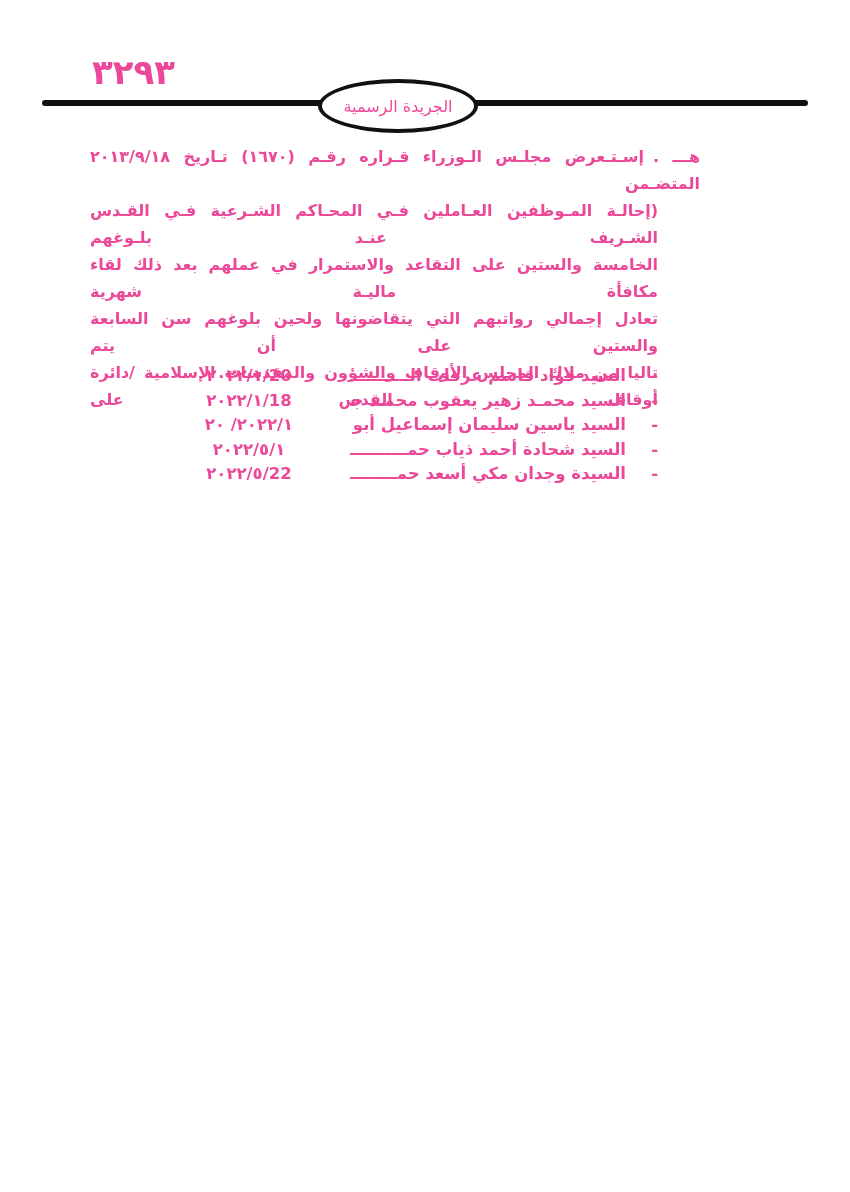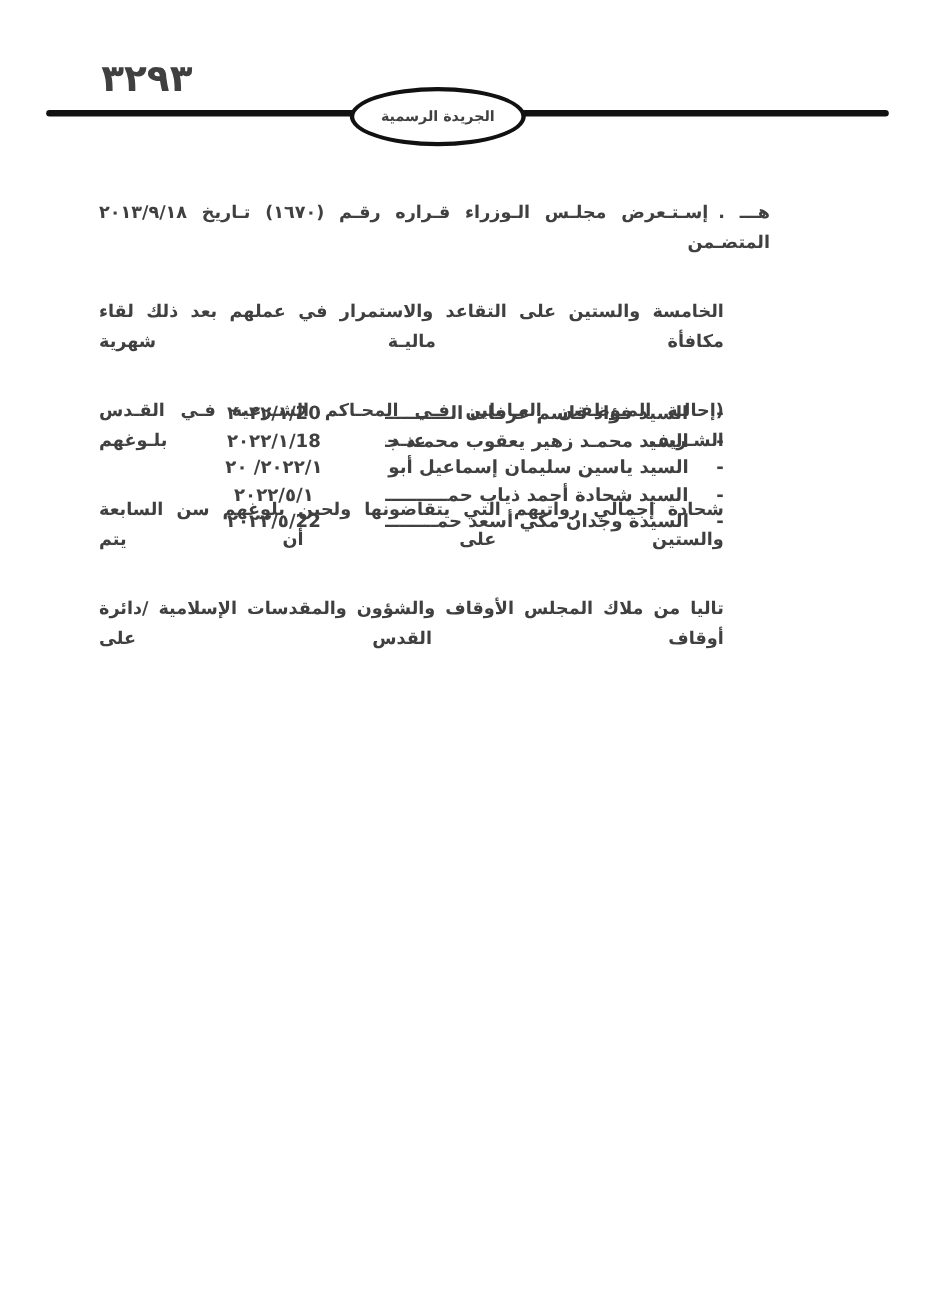--- a/index.html
+++ b/index.html
@@ -7,21 +7,21 @@
     padding: 0;
     background: #e8e8e8;
   }
   .page {
     position: relative;
     width: 850px;
     height: 1192px;
     margin: 0 auto;
     background: #ffffff;
     font-family: "DejaVu Sans", sans-serif;
-    color: #404040;
+    color: #ec4899;
     overflow: hidden;
   }
   
   .page-number {
     position: absolute;
     top: 52px;
     left: 92px;
     font-size: 34px;
     font-weight: bold;
     letter-spacing: 2px;
@@ -44,41 +44,40 @@
     height: 54px;
     background: #ffffff;
     border: 4.5px solid #111111;
     border-radius: 50%;
     display: flex;
     align-items: center;
     justify-content: center;
     box-sizing: border-box;
   }
   .gazette-oval span {
-    font-size: 13px;
-    font-weight: bold;
+    font-size: 16px;
+    font-weight: normal;
     direction: rtl;
     white-space: nowrap;
   }
   
   .decision {
     position: absolute;
     top: 143px;
     right: 192px;
     width: 568px;
     direction: rtl;
     font-size: 16px;
     font-weight: bold;
     line-height: 27px;
   }
   .pline {
     text-align: justify;
     text-align-last: justify;
     white-space: normal;
-    margin-top: 36px;
   }
   .pline.first {
     margin-right: -42px; 
   }
   .pline.last {
     text-align-last: right;
   }
   .clause-marker {
     margin-left: 9px;
   }
@@ -127,23 +126,23 @@
 <div class="page">
 
   <div class="page-number">٣٢٩٣</div>
   <div class="header-rule"></div>
   <div class="gazette-oval">
     <span>الجريدة الرسمية</span>
   </div>
 
   <div class="decision">
     <div class="pline first"><span class="clause-marker">هـــ .</span><span>إسـتـعرض مجلـس الـوزراء قـراره رقـم (١٦٧٠) تـاريخ ٢٠١٣/٩/١٨ المتضـمن</span></div>
+    <div class="pline">(إحالـة المـوظفين العـاملين فـي المحـاكم الشـرعية فـي القـدس الشـريف عنـد بلـوغهم</div>
     <div class="pline">الخامسة والستين على التقاعد والاستمرار في عملهم بعد ذلك لقاء مكافأة ماليـة شهرية</div>
-    <div class="pline">(إحالـة المـوظفين العـاملين فـي المحـاكم الشـرعية فـي القـدس الشـريف عنـد بلـوغهم</div>
-    <div class="pline">شحادة إجمالي رواتبهم التي يتقاضونها ولحين بلوغهم سن السابعة والستين على أن يتم</div>
+    <div class="pline">تعادل إجمالي رواتبهم التي يتقاضونها ولحين بلوغهم سن السابعة والستين على أن يتم</div>
     <div class="pline">تاليا من ملاك المجلس الأوقاف والشؤون والمقدسات الإسلامية /دائرة أوقاف القدس على</div>
   </div>
 
   <div class="employee-list">
     <div class="employee-row">
       <span class="list-dash">-</span>
       <span class="employee-name">السيد فؤاد قاسم عرفات الــــــــــــــرازم</span>
       <span class="retirement-date">٢٠٢٢/١/20</span>
     </div>
     <div class="employee-row">

